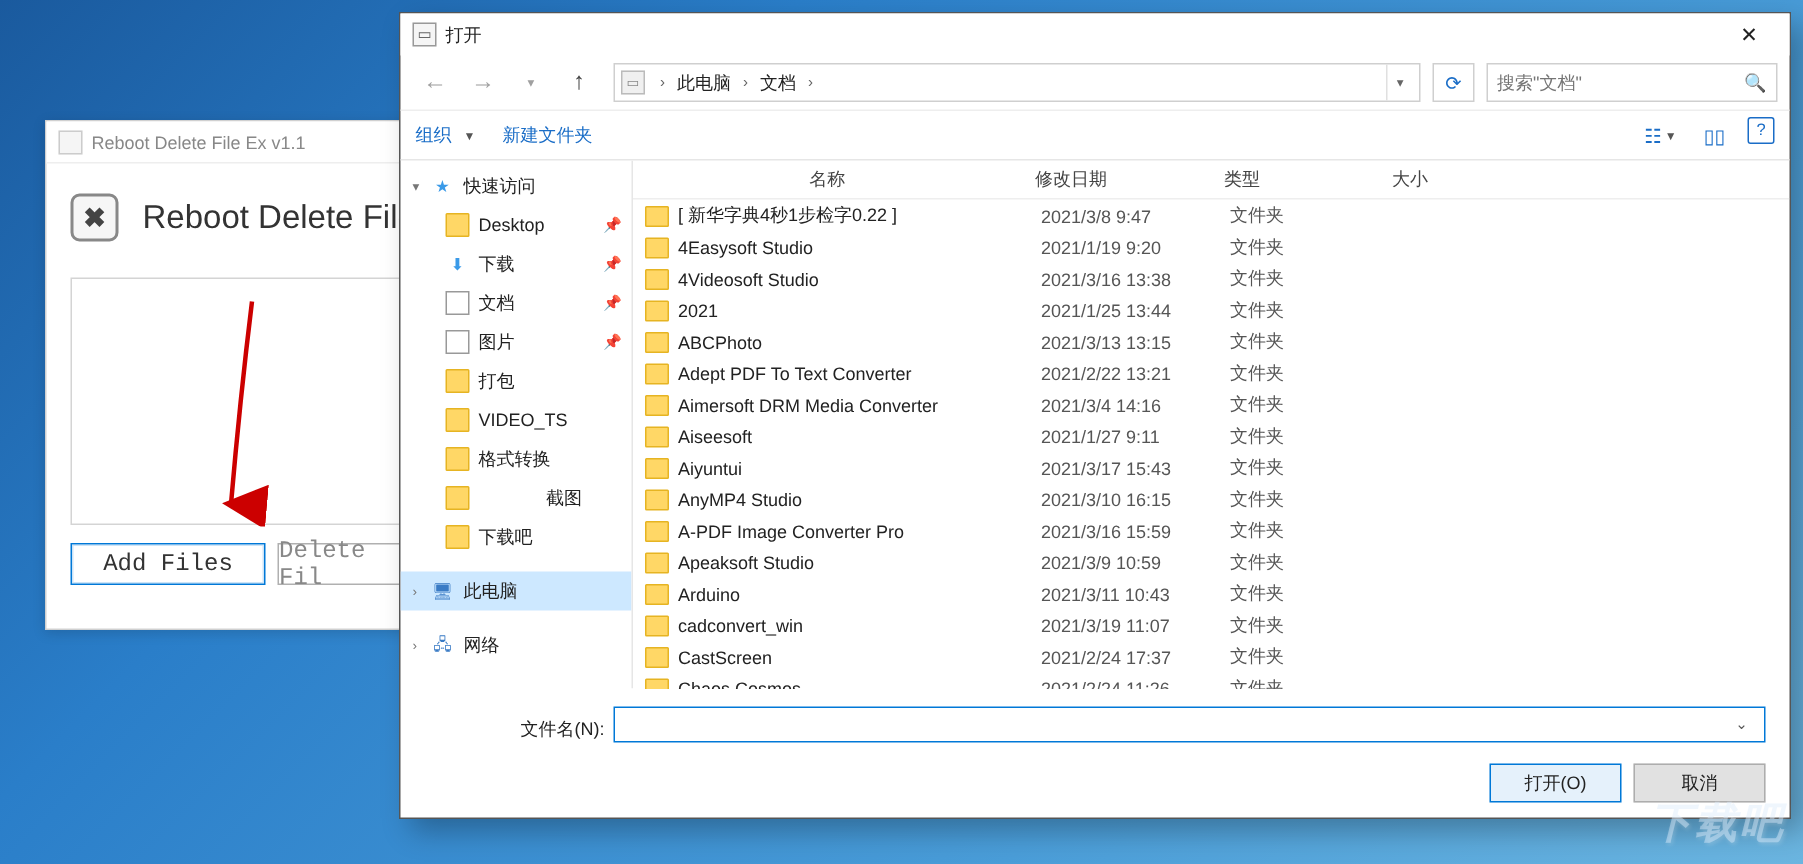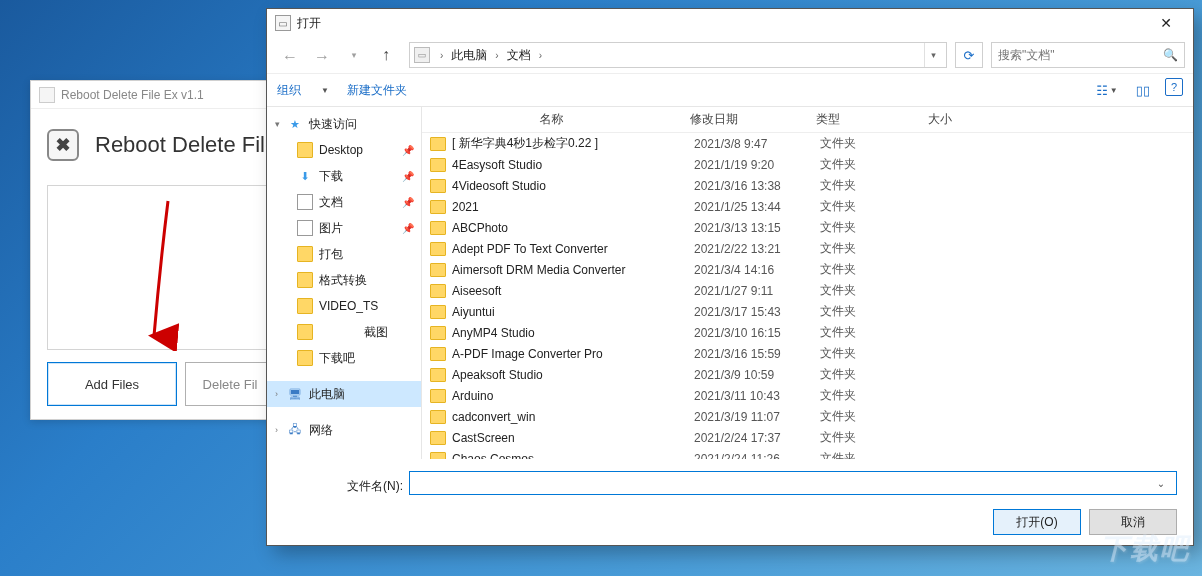--- a/index.html
+++ b/index.html
@@ -12,21 +12,21 @@
 .app-title { font-size: 12px; color: #888; }
 .app-body { padding: 20px 16px 10px; }
 .app-header { display: flex; align-items: center; margin-bottom: 24px; }
 .app-header-icon { width: 32px; height: 32px; border: 2px solid #888; border-radius: 6px; display: flex; align-items: center; justify-content: center; font-size: 18px; font-weight: bold; color: #444; margin-right: 16px; background: #f6f6f6; }
 .app-header-title { font-size: 22px; color: #333; }
 .file-area { border: 1px solid #d4d4d4; padding: 8px; height: 165px; margin-bottom: 12px; position: relative; }
 .file-label { font-size: 12px; color: #333; }
 .arrow-wrapper { position: absolute; left: 92px; top: 10px; width: 40px; height: 155px; pointer-events: none; }
 .arrow-wrapper svg { width: 100%; height: 100%; }
 .btn-row { display: flex; gap: 8px; }
-.app-btn { flex: 0 0 130px; height: 44px; background: #fff; border: 1px solid #b0b0b0; font-size: 13px; color: #333; display: flex; align-items: center; justify-content: center; cursor: pointer; }
+.app-btn { flex: 0 0 130px; height: 28px; background: #fff; border: 1px solid #b0b0b0; font-size: 16px; color: #333; display: flex; align-items: center; justify-content: center; cursor: pointer; font-family: Liberation Mono, monospace; }
 .app-btn.primary { border: 1px solid #0078d7; box-shadow: 0 0 0 1px #cde4f7 inset; }
 .app-btn.secondary { color: #888; flex: 0 0 90px; }
 
 
 .dialog { position: absolute; left: 266px; top: 8px; width: 928px; height: 538px; background: #fff; border: 1px solid #555; box-shadow: 8px 8px 18px rgba(0,0,0,0.28); display: flex; flex-direction: column; }
 .dlg-titlebar { height: 28px; display: flex; align-items: center; padding: 0 4px 0 8px; background: #fff; }
 .dlg-titleicon { width: 16px; height: 16px; border: 1px solid #999; background: #f5f5f5; margin-right: 6px; font-size: 10px; display:flex; align-items:center; justify-content:center; color:#666;}
 .dlg-title { font-size: 12px; color: #222; flex: 1; }
 .dlg-close { width: 46px; height: 26px; display: flex; align-items: center; justify-content: center; font-size: 14px; color: #222; cursor: pointer; }
 
@@ -37,21 +37,21 @@
 .bc-icon { width: 16px; height: 16px; border: 1px solid #bbb; background: #f0f0f0; margin-right: 6px; font-size:9px; display:flex; align-items:center; justify-content:center; color:#888;}
 .bc-sep { padding: 0 4px; color: #666; font-size: 10px; }
 .bc-item { font-size: 12px; color: #222; padding: 2px 4px; cursor: pointer; }
 .bc-drop { margin-left: auto; width: 18px; height: 100%; border-left: 1px solid #e0e0e0; display:flex; align-items:center; justify-content:center; color:#666; font-size:9px; cursor:pointer;}
 .refresh-btn { width: 28px; height: 26px; border: 1px solid #cfcfcf; display: flex; align-items: center; justify-content: center; color: #1a6dc7; cursor: pointer; font-size:13px;}
 .search-box { width: 194px; height: 26px; border: 1px solid #cfcfcf; display: flex; align-items: center; padding: 0 6px; margin-left: 6px; }
 .search-box input { border: none; outline: none; flex: 1; font-size: 12px; color: #666; background: transparent; }
 .search-icon { color: #666; font-size: 12px; }
 
 .toolbar { height: 34px; display: flex; align-items: center; padding: 0 10px; gap: 18px; border-top: 1px solid #eee; border-bottom: 1px solid #e6e6e6; }
-.tb-item { font-size: 12px; color: #1a6dc7; cursor: pointer; display: flex; align-items: center; gap: 20px; }
+.tb-item { font-size: 12px; color: #1a6dc7; cursor: pointer; display: flex; align-items: center; gap: 8px; }
 .tb-item .drop { font-size: 8px; color: #555; }
 .tb-right { margin-left: auto; display: flex; gap: 8px; }
 .tb-icon { width: 28px; height: 24px; display: flex; align-items: center; justify-content: center; color: #1a6dc7; cursor: pointer; font-size: 13px; border:1px solid transparent;}
 .tb-icon .drop { font-size:8px; margin-left:2px; color:#555;}
 .help-icon { border:1px solid #1a6dc7; border-radius:2px; width:18px; height:18px; color:#1a6dc7; font-size:11px;}
 
 .content { flex: 1; display: flex; overflow: hidden; }
 
 .sidebar { width: 155px; border-right: 1px solid #e6e6e6; overflow-y: auto; padding-top: 4px; }
 .sb-item { display: flex; align-items: center; height: 26px; padding: 0 6px 0 14px; font-size: 12px; color: #222; cursor: pointer; position: relative;}
@@ -194,25 +194,25 @@
             <span class="sb-icon sb-pic"></span>
             <span>图片</span>
             <span class="sb-pin">📌</span>
           </div>
           <div class="sb-item" style="padding-left: 30px;">
             <span class="sb-icon sb-folder"></span>
             <span>打包</span>
           </div>
           <div class="sb-item" style="padding-left: 30px;">
             <span class="sb-icon sb-folder"></span>
+            <span>VIDEO_TS</span>
+          </div>
+          <div class="sb-item" style="padding-left: 30px;">
+            <span class="sb-icon sb-folder"></span>
             <span>格式转换</span>
-          </div>
-          <div class="sb-item" style="padding-left: 30px;">
-            <span class="sb-icon sb-folder"></span>
-            <span>VIDEO_TS</span>
           </div>
           <div class="sb-item" style="padding-left: 30px; gap: 45px;">
             <span class="sb-icon sb-folder"></span>
             <span>截图</span>
           </div>
           <div class="sb-item" style="padding-left: 30px;">
             <span class="sb-icon sb-folder"></span>
             <span>下载吧</span>
           </div>
         </div>

